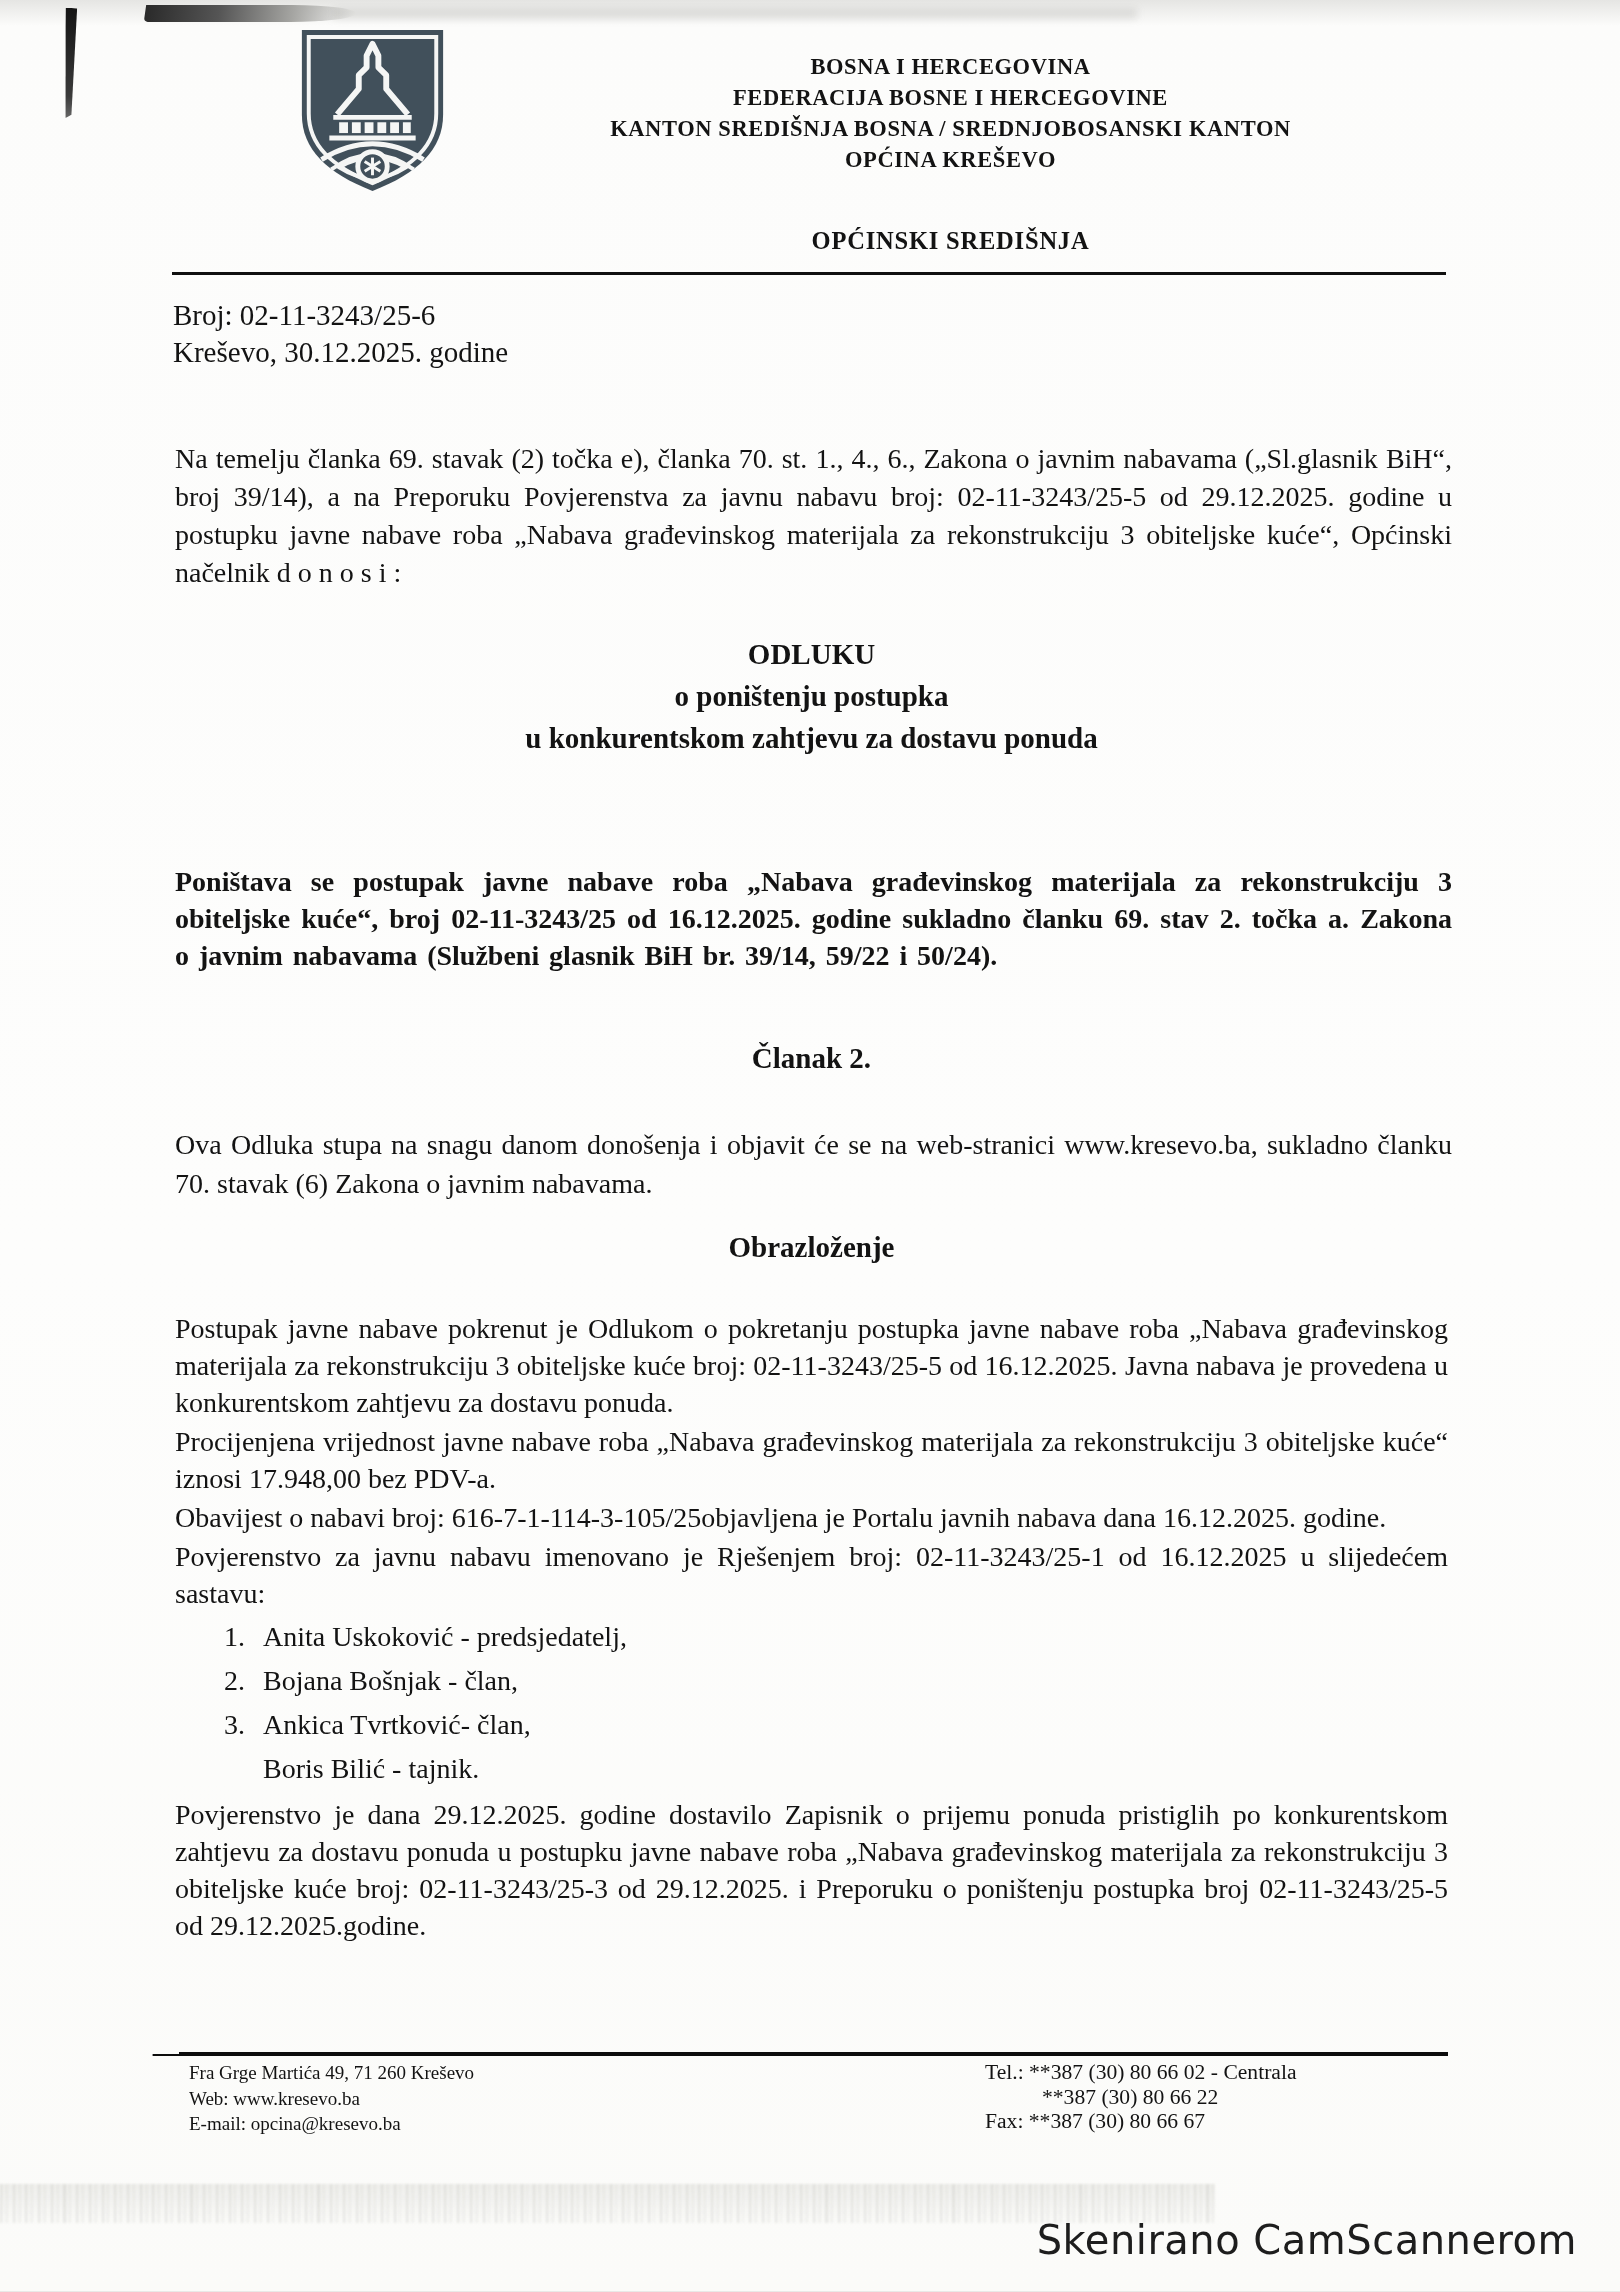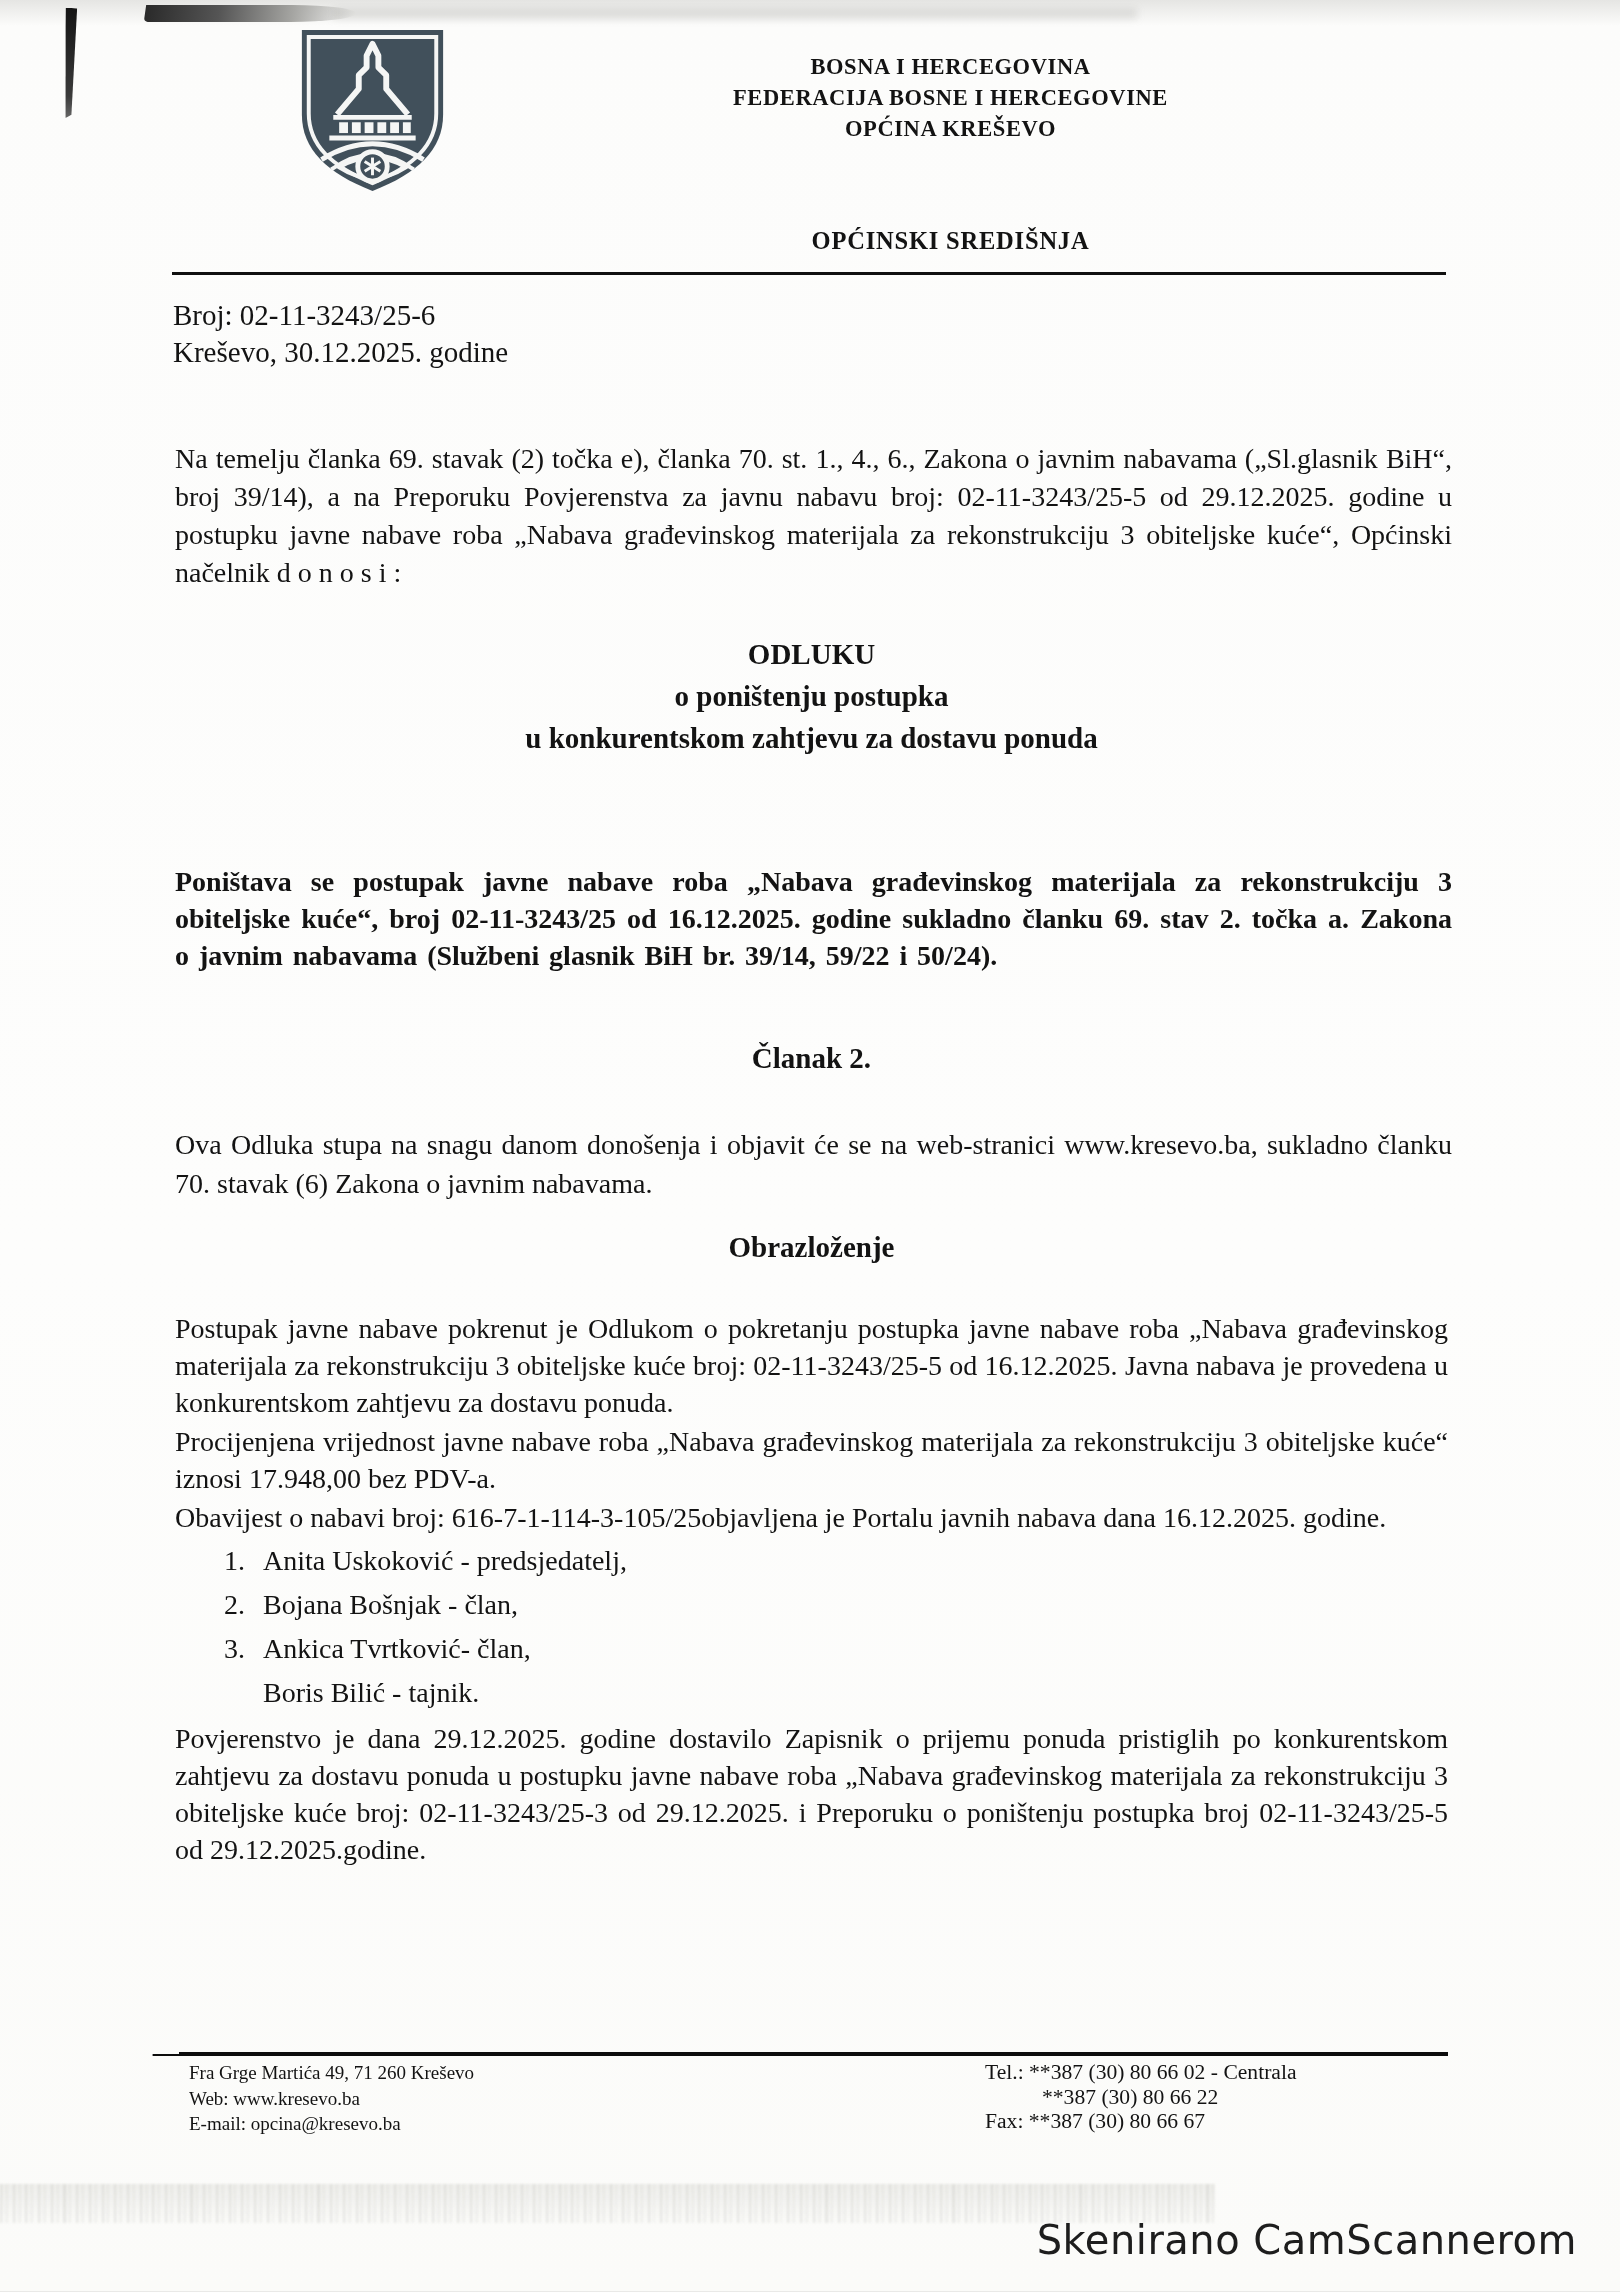--- a/index.html
+++ b/index.html
@@ -146,20 +146,21 @@
     <g stroke="#f5f6f5" stroke-width="3">
       <line x1="78" y1="134" x2="78" y2="152"></line>
       <line x1="70" y1="138" x2="86" y2="148"></line>
       <line x1="70" y1="148" x2="86" y2="138"></line>
     </g>
   </svg>
 
   <div class="org-block">
     <div>BOSNA I HERCEGOVINA</div>
     <div>FEDERACIJA BOSNE I HERCEGOVINE</div>
+    <div>KANTON SREDIŠNJA BOSNA / SREDNJOBOSANSKI KANTON</div>
     <div>OPĆINA KREŠEVO</div>
   </div>
   <div class="office-title">OPĆINSKI SREDIŠNJA</div>
   <div class="header-rule"></div>
 
   <div class="meta">
     <div>Broj: 02-11-3243/25-6</div>
     <div>Kreševo, 30.12.2025. godine</div>
   </div>
 
@@ -175,20 +176,21 @@
 
   <div class="col center b clanak2-head">Članak 2.</div>
   <p class="col just article2-text">Ova Odluka stupa na snagu danom donošenja i objavit će se na web-stranici www.kresevo.ba, sukladno članku 70. stavak (6) Zakona o javnim nabavama.</p>
 
   <div class="col center b obraz-head">Obrazloženje</div>
 
   <div class="col explanation">
     <p>Postupak javne nabave pokrenut je Odlukom o pokretanju postupka javne nabave roba „Nabava građevinskog materijala za rekonstrukciju 3 obiteljske kuće broj: 02-11-3243/25-5 od 16.12.2025. Javna nabava je provedena  u konkurentskom zahtjevu za dostavu ponuda.</p>
     <p>Procijenjena vrijednost javne nabave roba „Nabava građevinskog materijala za rekonstrukciju 3 obiteljske kuće“ iznosi 17.948,00 bez PDV-a.</p>
     <p>Obavijest o nabavi broj: 616-7-1-114-3-105/25objavljena je Portalu javnih nabava dana 16.12.2025. godine.</p>
+    <p>Povjerenstvo za javnu nabavu imenovano je Rješenjem broj: 02-11-3243/25-1 od 16.12.2025 u slijedećem sastavu:</p>
 
     <div class="committee">
       <div class="committee-row">
         <span class="committee-num">1.</span>
         <span class="committee-txt">Anita Uskoković - predsjedatelj,</span>
       </div>
       <div class="committee-row">
         <span class="committee-num">2.</span>
         <span class="committee-txt">Bojana Bošnjak - član,</span>
       </div>

